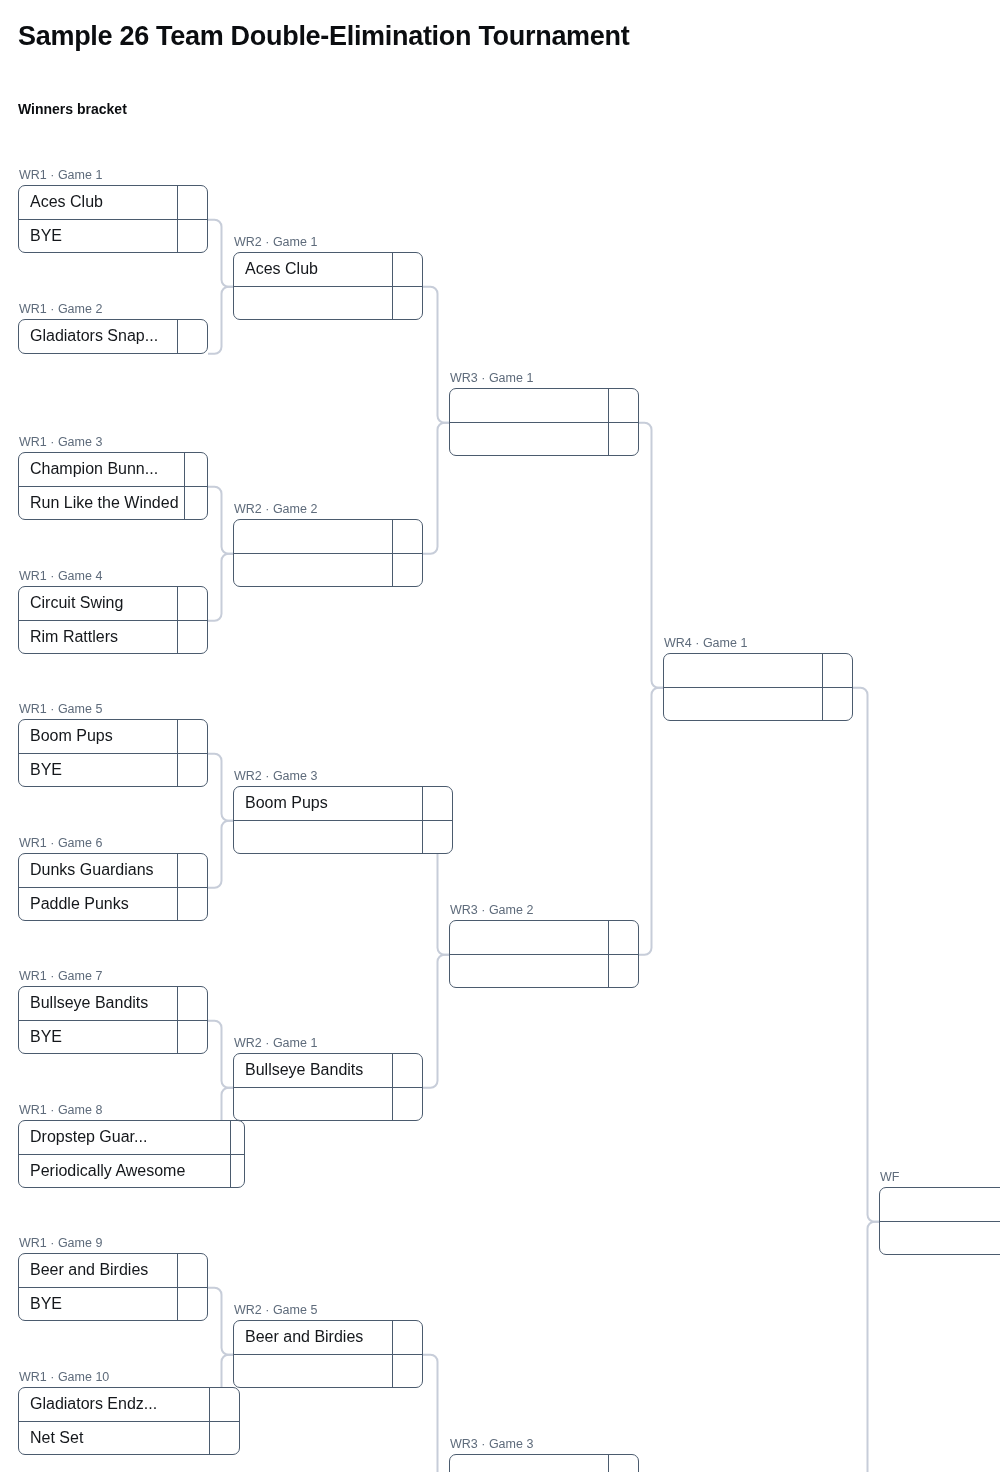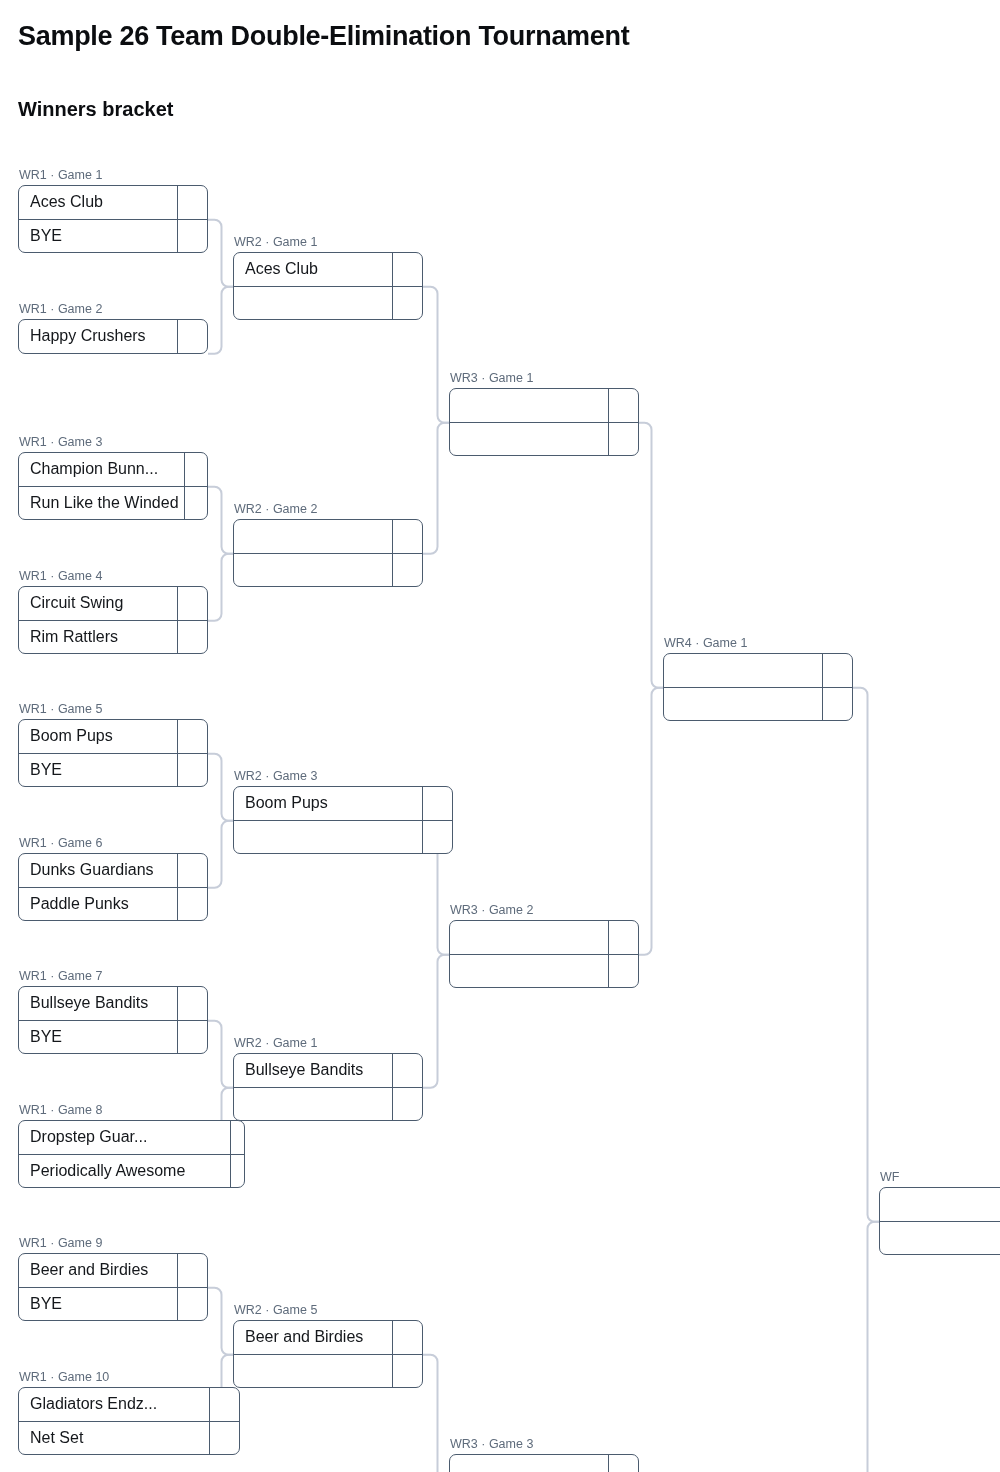--- a/index.html
+++ b/index.html
@@ -16,21 +16,21 @@
     background:var(--bg);
     font-family:"Liberation Sans",sans-serif;
   }
   .page-title{
     position:absolute;left:18px;top:19px;margin:0;
     font-size:27px;line-height:34px;font-weight:700;color:var(--title);
     letter-spacing:-0.3px;white-space:nowrap;
   }
   .section-title{
     position:absolute;left:18px;top:97px;margin:0;
-    font-size:20px;line-height:24px;font-weight:700;color:var(--title);
+    font-size:14px;line-height:24px;font-weight:700;color:var(--title);
     white-space:nowrap;
   }
   #connectors{position:absolute;left:0;top:0;pointer-events:none;z-index:0;}
   #connectors path{fill:none;stroke:var(--connector);stroke-width:2;}
   .match{position:absolute;z-index:1;border-radius:24px;}
   .match-label{
     position:absolute;top:-18px;left:1px;height:16px;
     font-size:12.5px;line-height:16px;color:var(--label);white-space:nowrap;
   }
   .match-box{
@@ -90,21 +90,21 @@
         <div class="team-row">
           <div class="team-name">BYE</div>
           <div class="team-score" style="width: 30px;"></div>
         </div>
       </div>
     </div>
     <div class="match" style="left: 18px; top: 319px; width: 190px;">
       <div class="match-label">WR1 · Game 2</div>
       <div class="match-box">
         <div class="team-row">
-          <div class="team-name">Happy Crushers</div>
+          <div class="team-name">Gladiators Snap...</div>
           <div class="team-score" style="width: 30px;"></div>
         </div>
       </div>
     </div>
     <div class="match" style="left: 18px; top: 452px; width: 190px;">
       <div class="match-label">WR1 · Game 3</div>
       <div class="match-box">
         <div class="team-row">
           <div class="team-name">Champion Bunn...</div>
           <div class="team-score" style="width: 23px;"></div>

